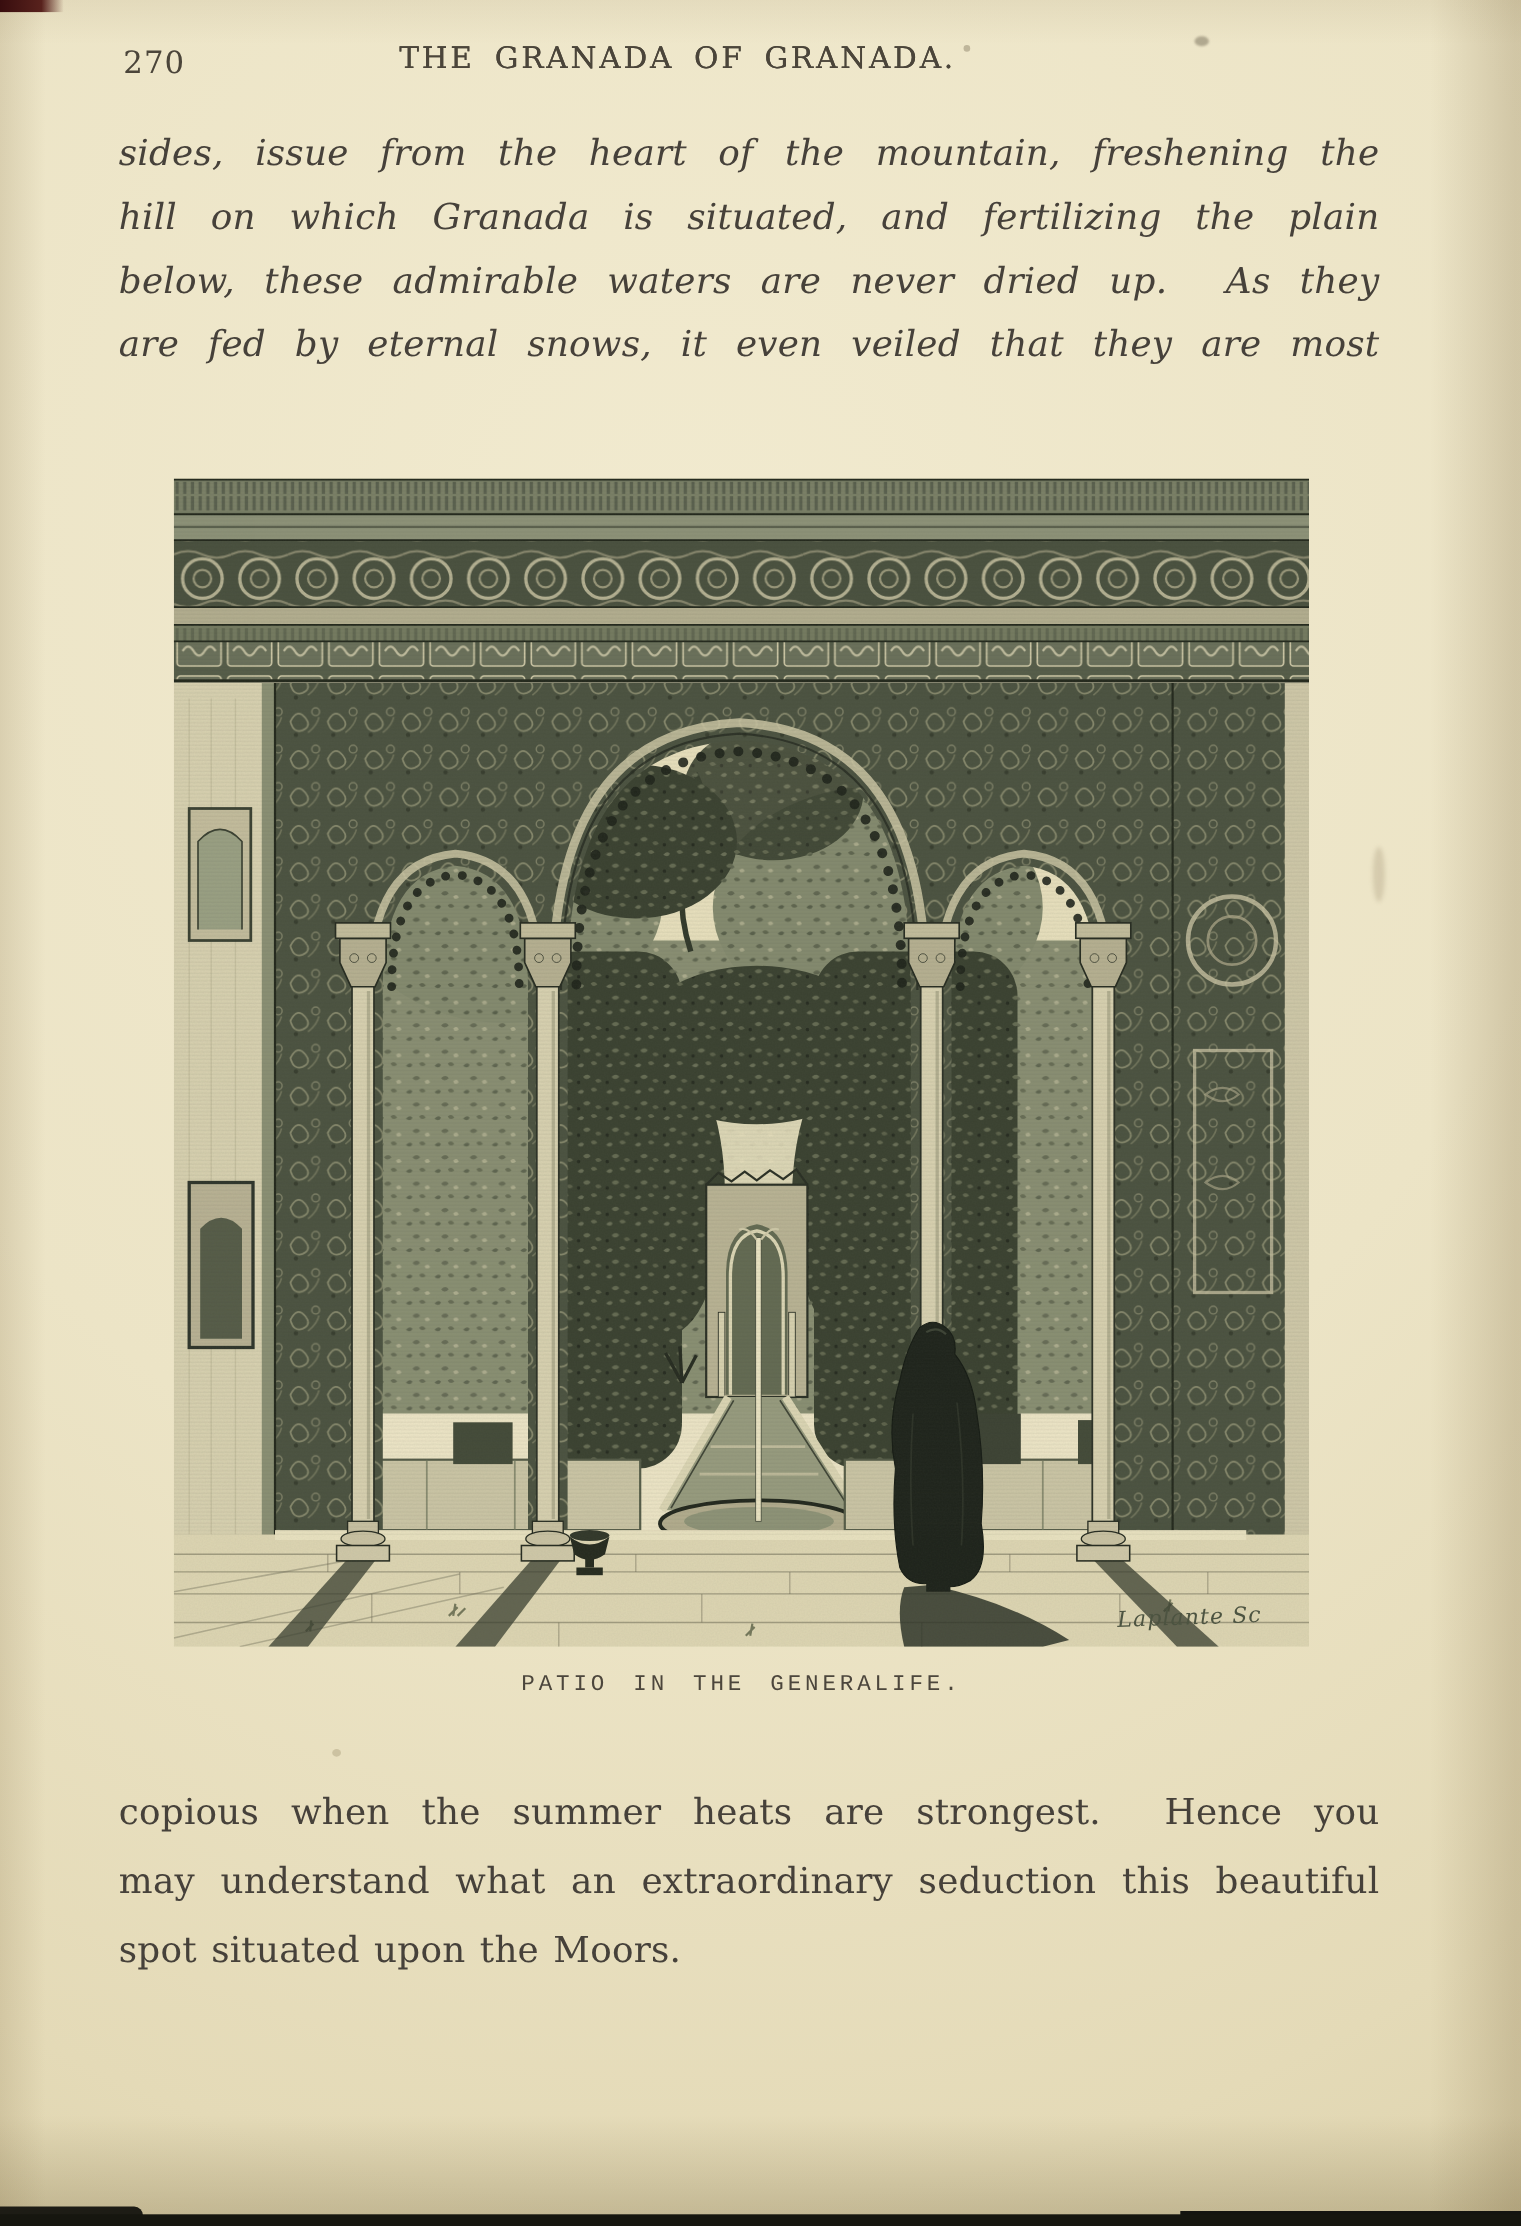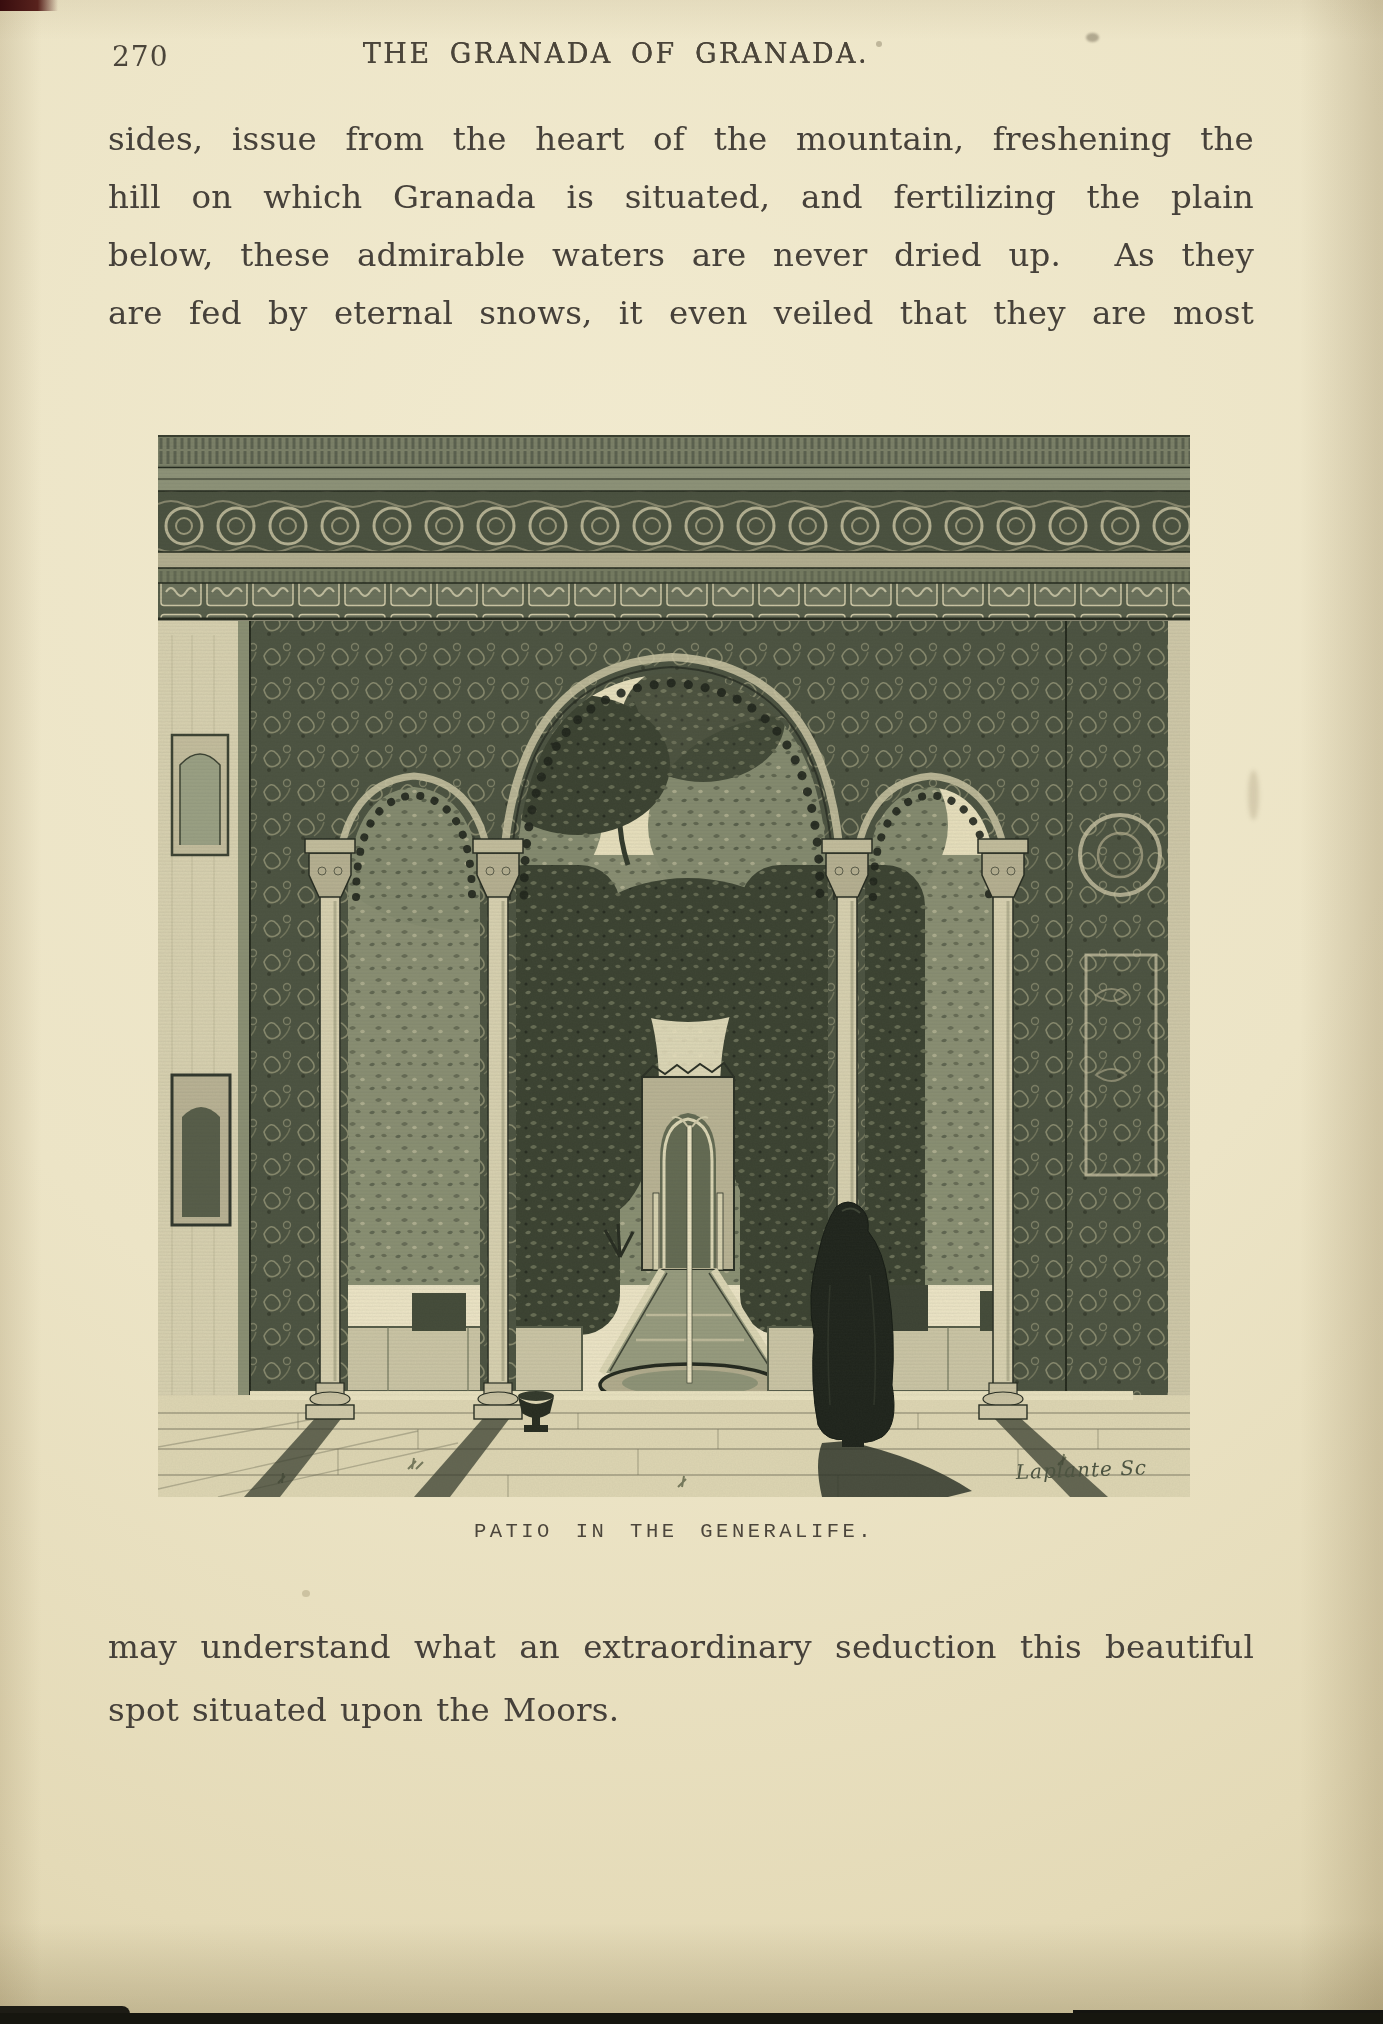--- a/index.html
+++ b/index.html
@@ -9,21 +9,21 @@
     background:
       linear-gradient(to right, rgba(140,120,80,.20), rgba(140,120,80,0) 3%, rgba(140,120,80,0) 94%, rgba(125,105,65,.24) 99.6%),
       linear-gradient(to bottom, rgba(140,120,80,.10), rgba(140,120,80,0) 2%, rgba(140,120,80,0) 95%, rgba(110,95,55,.28) 99.6%),
       radial-gradient(ellipse 120% 90% at 45% 25%, #f1eacf 0%, #ece4c6 50%, #e4dab7 82%, #dcd1ab 100%);
   }
   .running-header{position:absolute;top:38px;left:108px;width:1146px;height:40px;}
   .pagenum{position:absolute;left:4px;top:2px;font-size:28px;letter-spacing:1px;color:#4b453a;}
   .head{position:absolute;left:508px;top:0;transform:translateX(-50%);white-space:nowrap;
         font-size:27px;letter-spacing:2.5px;word-spacing:7px;color:#4b453a;text-shadow:0 0 .6px #4b453a;}
   .para{position:absolute;left:108px;width:1146px;font-size:32.5px;}
-  .p1{top:110px;line-height:58px;}
+  .p1{top:110px;line-height:58px;font-style:italic;}
   .p2{top:1616px;line-height:63px;}
   .p3{top:1805px;line-height:63px;}
   .line{text-align:justify;text-align-last:justify;word-spacing:2.5px;letter-spacing:.2px;white-space:pre-wrap;}
   .line.endpara{text-align-last:left;}
   .p3 .line.indent{text-indent:46px;}
   figure.engraving{position:absolute;left:158px;top:435px;width:1032px;margin:0;}
   figure.engraving svg{display:block;}
   figcaption{margin-top:23px;text-align:center;font-size:20.5px;letter-spacing:3.5px;word-spacing:7px;color:#4c463c;font-family:Liberation Mono, monospace;}
   .artifact{position:absolute;}
   .artifact-tl{left:0;top:0;width:58px;height:11px;background:linear-gradient(to right,#380d0e,#58221d 65%,rgba(88,34,29,0));}
@@ -299,20 +299,21 @@
 
       <text x="858" y="1044" font-family="'DejaVu Serif','Liberation Serif',serif" font-style="italic" font-size="20" fill="#4c5340" letter-spacing="1" transform="rotate(-2 858 1044)">Laplante Sc</text>
 
       <rect x="0" y="0" width="1032" height="962" fill="url(#pline)" opacity=".14"></rect>
       <rect x="0" y="0" width="1032" height="1062" filter="url(#fgrain)" opacity=".15"></rect>
     </svg>
     <figcaption>PATIO IN THE GENERALIFE.</figcaption>
   </figure>
 
   <section class="para p2">
+    <div class="line">copious when the summer heats are strongest.  Hence you</div>
     <div class="line">may understand what an extraordinary seduction this beautiful</div>
     <div class="line endpara">spot situated upon the Moors.</div>
   </section>
 
 
   <div class="artifact artifact-bl"></div>
   <div class="artifact artifact-br"></div>
   <div class="artifact artifact-bottom"></div>
 
 </div>

